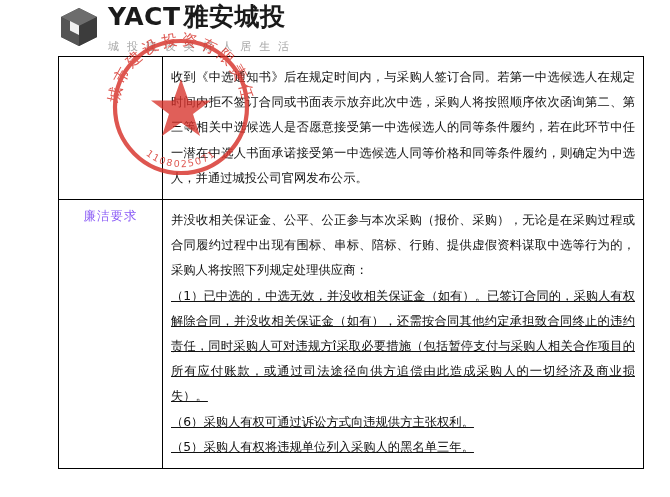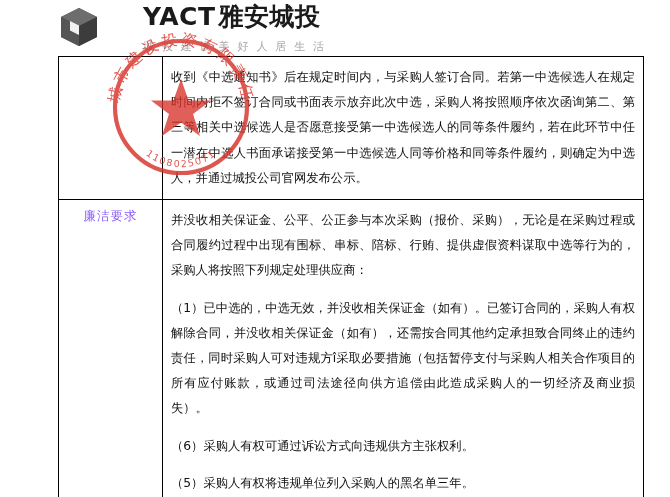--- a/index.html
+++ b/index.html
@@ -22,21 +22,20 @@
     left: 0;
     width: 670px;
     height: 56px;
   }
   .logo-wrap {
     position: absolute;
     left: 58px;
     top: 4px;
     display: flex;
     align-items: flex-start;
-    gap: 35px;
   }
   .logo-cube {
     width: 42px;
     height: 42px;
     position: relative;
     margin-right: 8px;
     margin-top: 2px;
   }
   .logo-cube svg { display: block; }
 
@@ -102,21 +101,22 @@
   .para {
     font-size: 12.3px;
     line-height: 2.05;
     color: #111;
     text-align: justify;
     text-justify: inter-ideograph;
     margin: 0;
     font-family: "DejaVu Sans", "Liberation Sans", sans-serif;
   }
   .para + .para {
-    margin-top: 12px;
+    margin-top: 0;
+    text-decoration: underline;
   }
   .para-indent {
     text-indent: 0;
   }
 
   
   .seal {
     position: absolute;
     left: 96px;
     top: 22px;

